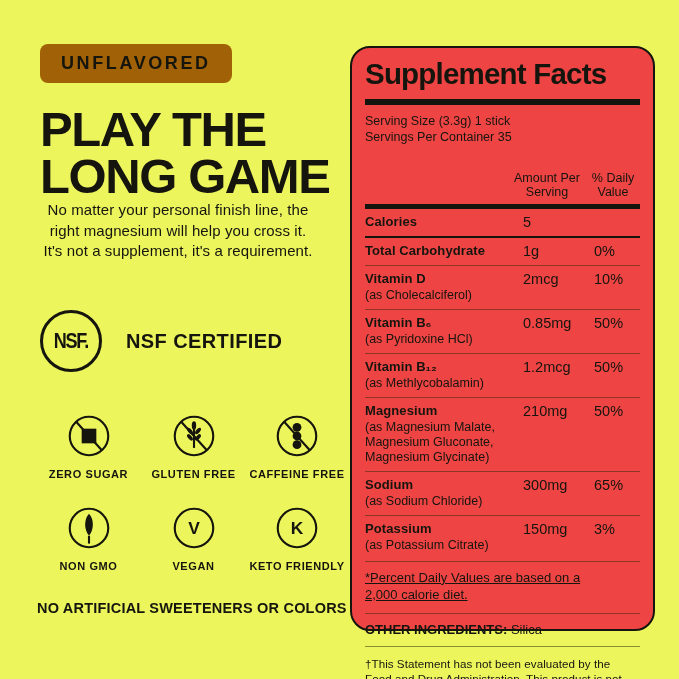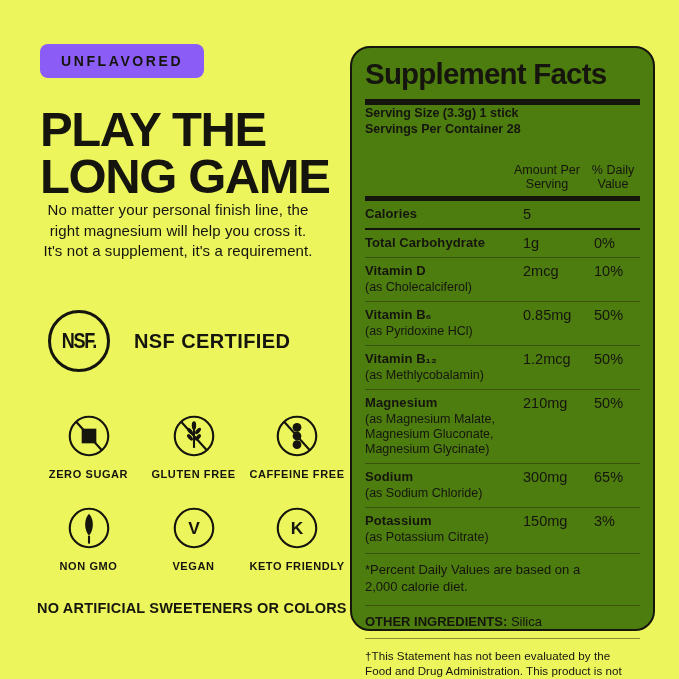--- a/index.html
+++ b/index.html
@@ -6,32 +6,32 @@
   body{
     width:679px;height:679px;position:relative;overflow:hidden;
     background:#EDF55D;
     font-family:"Liberation Sans","DejaVu Sans",sans-serif;
     color:#15150e;
     -webkit-font-smoothing:antialiased;
   }
   
   .left{position:absolute;left:40px;top:44px;width:300px;}
   .badge{
-    display:inline-block;background:#8b5cf6;border-radius:8px;
-    padding:9px 21px;font-size:14px;font-weight:bold;letter-spacing:2.6px;
+    display:inline-block;background:#a16207;border-radius:8px;
+    padding:9px 21px;font-size:18px;font-weight:bold;letter-spacing:2.6px;
   }
   .headline{
     position:absolute;left:0;top:62px;margin:0;
     font-size:49px;line-height:0.95;font-weight:bold;letter-spacing:-1.4px;
   }
   .paragraph{
     position:absolute;left:0;top:141px;width:276px;
     font-size:15px;line-height:1.38;letter-spacing:0.1px;text-align:center;
   }
-  .nsf-row{position:absolute;left:8px;top:266px;display:flex;align-items:center;justify-content:space-between;}
+  .nsf-row{position:absolute;left:0;top:266px;display:flex;align-items:center;justify-content:space-between;}
   .nsf-circle{
     width:56px;height:56px;border:3.5px solid #15150e;border-radius:50%;
     display:flex;align-items:center;justify-content:center;flex:0 0 auto;
   }
   .nsf-circle span{
     font-size:22px;font-weight:bold;letter-spacing:-1.5px;
     transform:scaleX(.82);display:inline-block;
   }
   .nsf-label{margin-left:24px;font-size:20px;font-weight:bold;letter-spacing:0.4px;}
   .features{
@@ -45,40 +45,40 @@
     white-space:nowrap;text-align:center;
   }
   .bottom-note{
     position:absolute;left:-3px;top:556px;width:310px;
     font-size:14.5px;font-weight:bold;letter-spacing:0.2px;white-space:nowrap;
   }
   
   .panel{
     position:absolute;left:350px;top:46px;width:305px;height:585px;
     border:2.5px solid #15150e;border-radius:20px;box-sizing:border-box;
-    padding:11px 13px 10px 13px;background:#4d7c0f;
+    padding:11px 13px 10px 13px;background:#ef4444;
   }
   .sf-title{margin:0;font-size:29.5px;font-weight:bold;letter-spacing:-0.8px;line-height:1.05;}
   .bar{background:#15150e;height:6px;margin-top:9px;}
   .bar2{background:#15150e;height:5px;margin-top:4px;}
-  .serving{font-size:12.5px;line-height:1.32;font-weight:bold;}
+  .serving{margin-top:8px;font-size:12.5px;line-height:1.32;}
   .cols{display:grid;grid-template-columns:1fr 78px 54px;margin-top:25px;}
   .col-h{font-size:12.5px;line-height:1.15;text-align:center;align-self:end;}
   .row{display:grid;grid-template-columns:1fr 71px 46px;padding:5px 0 6px 0;}
   .row.sep-thin{border-top:1px solid rgba(40,40,8,0.5);}
   .row.sep-strong{border-top:2.5px solid #15150e;}
   .nname{font-size:13px;font-weight:bold;letter-spacing:0.1px;}
   .detail{font-size:12.5px;line-height:1.2;margin-top:2px;max-width:185px;}
   .detail:empty{display:none;}
   .amt,.dv{font-size:14.5px;}
   .footnote{
     border-top:1px solid rgba(40,40,8,0.5);margin-top:2px;padding:8px 0 7px 0;
     font-size:13px;line-height:1.3;
   }
-  .footnote .fn-narrow{max-width:235px;display:block;}
+  .footnote .fn-narrow{max-width:235px;display:block;text-decoration:underline;}
   .oi-label{font-weight:bold;}
   .disclaimer{
     border-top:1px solid rgba(40,40,8,0.5);padding:9px 0 0 0;margin-top:1px;
     font-size:11.6px;line-height:1.3;letter-spacing:0.05px;
   }
   .icon-stroke{stroke:#15150e;fill:none;stroke-width:2.3;}
   .icon-fill{fill:#15150e;stroke:none;}
   .icon-letter{
     font-family:"Liberation Sans","DejaVu Sans",sans-serif;
     font-size:19px;font-weight:bold;fill:#15150e;
@@ -167,21 +167,21 @@
 
   <div class="bottom-note">NO ARTIFICIAL SWEETENERS OR COLORS</div>
 </div>
 
 <div class="panel">
   <h2 class="sf-title">Supplement Facts</h2>
   <div class="bar"></div>
 
   <div class="serving">
     <div>Serving Size (3.3g) 1 stick</div>
-    <div>Servings Per Container 28</div>
+    <div>Servings Per Container 35</div>
   </div>
 
   <div class="cols">
     <div></div>
     <div class="col-h">Amount Per Serving</div>
     <div class="col-h">% Daily Value</div>
   </div>
   <div class="bar2"></div>
 
   <div class="row">

